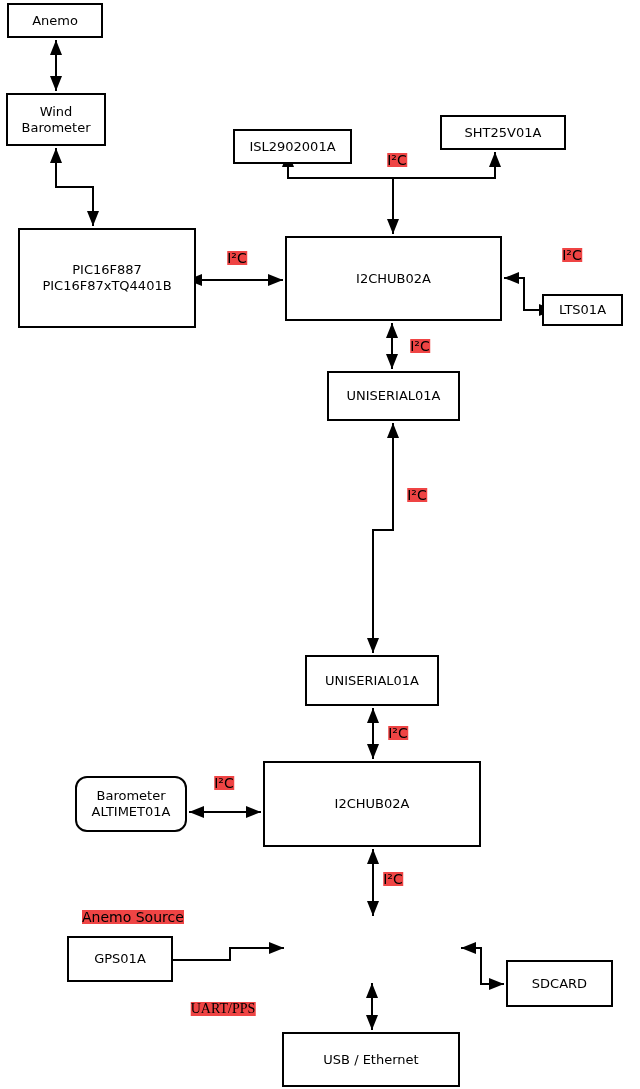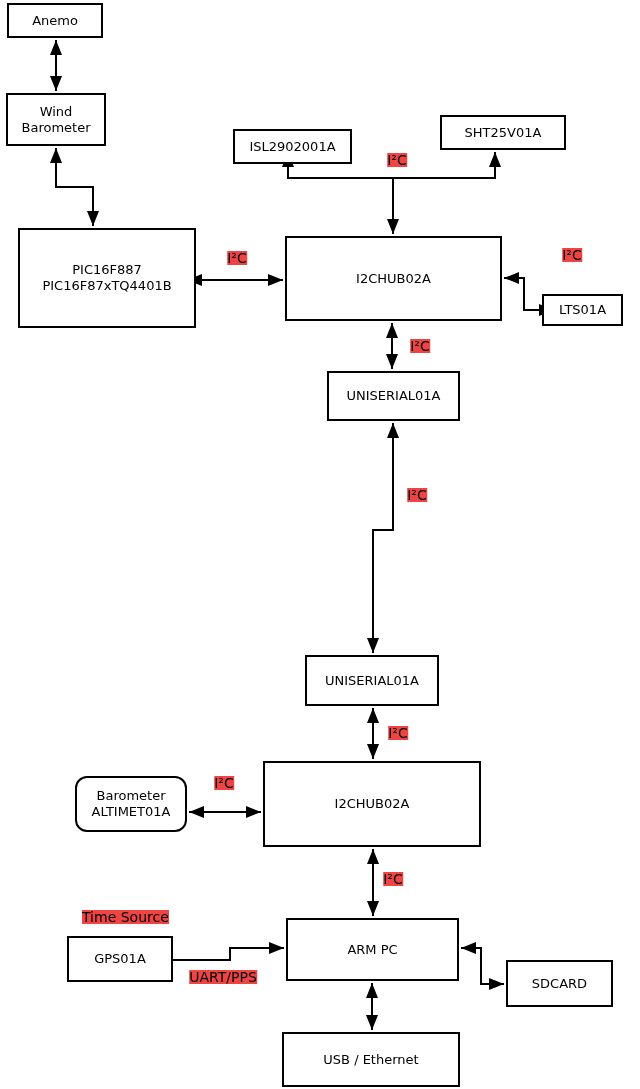--- a/index.html
+++ b/index.html
@@ -97,21 +97,20 @@
 
   <div class="node" style="left:305px; top:655px; width:134px; height:51px;">UNISERIAL01A</div>
 
   <div class="node" style="left:263px; top:761px; width:218px; height:86px;">I2CHUB02A</div>
 
   <div class="node" style="left:75px; top:776px; width:112px; height:56px;border-radius:12px;">Barometer
 ALTIMET01A</div>
 
   <div class="node" style="left:67px; top:936px; width:106px; height:46px;">GPS01A</div>
 
-  <div class="node" style="left:286px; top:918px; width:173px; height:63px;">ARM PC</div>
 
   <div class="node" style="left:282px; top:1032px; width:178px; height:55px;">USB / Ethernet</div>
 
   <div class="node" style="left:506px; top:960px; width:107px; height:47px;">SDCARD</div>
 
   <span class="edge-label" style="left:397px; top:153px;">I²C</span>
 
   <span class="edge-label" style="left:237px; top:251px;">I²C</span>
 
   <span class="edge-label" style="left:572px; top:248px;">I²C</span>
@@ -119,17 +118,17 @@
   <span class="edge-label" style="left:420px; top:339px;">I²C</span>
 
   <span class="edge-label" style="left:417px; top:488px;">I²C</span>
 
   <span class="edge-label" style="left:398px; top:726px;">I²C</span>
 
   <span class="edge-label" style="left:224px; top:776px;">I²C</span>
 
   <span class="edge-label" style="left:393px; top:872px;">I²C</span>
 
-  <span class="edge-label left-anchor" style="left:82px; top:910px;">Time Source</span>
+  <span class="edge-label left-anchor" style="left:82px; top:910px;">Anemo Source</span>
 
-  <span class="edge-label" style="left:223px; top:970px;">UART/PPS</span>
+  <span class="edge-label" style="left:223px; top:1002px;font-family:Liberation Serif, serif;">UART/PPS</span>
 
 </div>
 
 </body></html>

